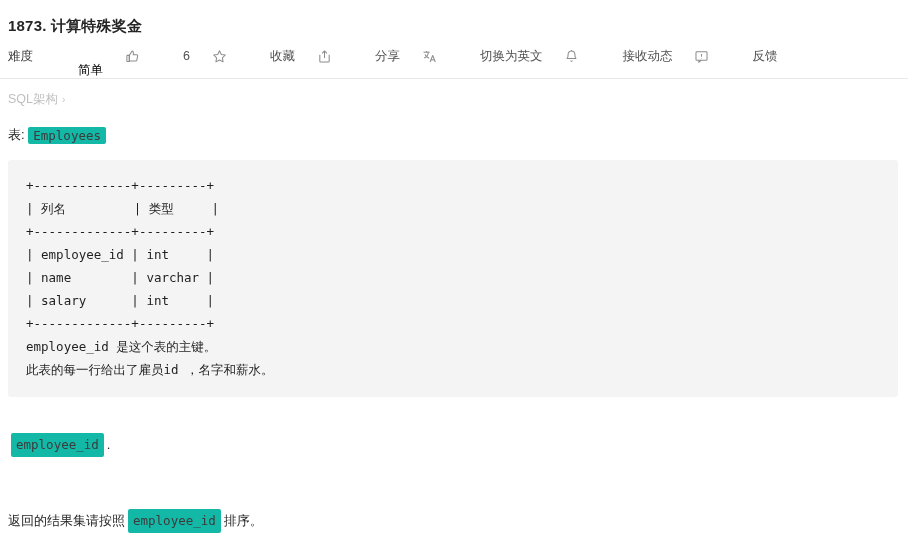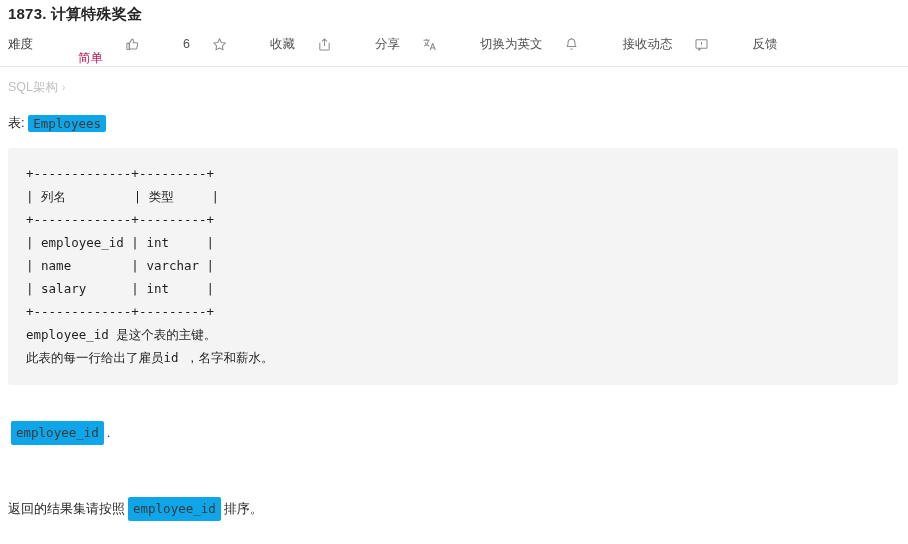--- a/index.html
+++ b/index.html
@@ -21,21 +21,21 @@
     box-sizing: border-box;
     padding: 0 8px;
   }
 
   
   .title {
     font-size: 15px;
     font-weight: bold;
     color: #262626;
     letter-spacing: 0.2px;
-    padding-top: 4px;
+    padding-top: 16px;
     line-height: 20px;
   }
 
   .toolbar {
     display: flex;
     align-items: center;
     height: 28px;
     margin-top: 6px;
     font-size: 12.5px;
     color: #525252;
@@ -51,21 +51,21 @@
     display: inline-flex;
     align-items: center;
     justify-content: center;
     width: 15px;
     height: 15px;
     margin-right: 6px;
     color: #8c8c8c;
   }
   .tool-item .ico svg { display: block; }
   .difficulty-label { color: #3c3c3c; margin-right: 8px; }
-  .difficulty-value { color: #be185d; margin-top: 28px; }
+  .difficulty-value { color: #000000; margin-top: 28px; }
   .like-count { color: #525252; }
 
   .divider {
     height: 1px;
     background: #e8e8e8;
     margin-top: 8px;
     margin-left: -8px;
     width: 908px;
   }
 
@@ -86,21 +86,21 @@
   
   .table-line {
     margin-top: 18px;
     font-size: 13px;
     color: #262626;
     display: flex;
     align-items: center;
   }
   code.inline {
     font-family: "DejaVu Sans Mono", "Liberation Mono", monospace;
-    background: #0ea5e9;
+    background: #14b8a6;
     border-radius: 2px;
     padding: 1px 5px;
     font-size: 12.5px;
     color: #3b3b3b;
     white-space: pre;
   }
 
   
   .code-block {
     margin-top: 16px;

